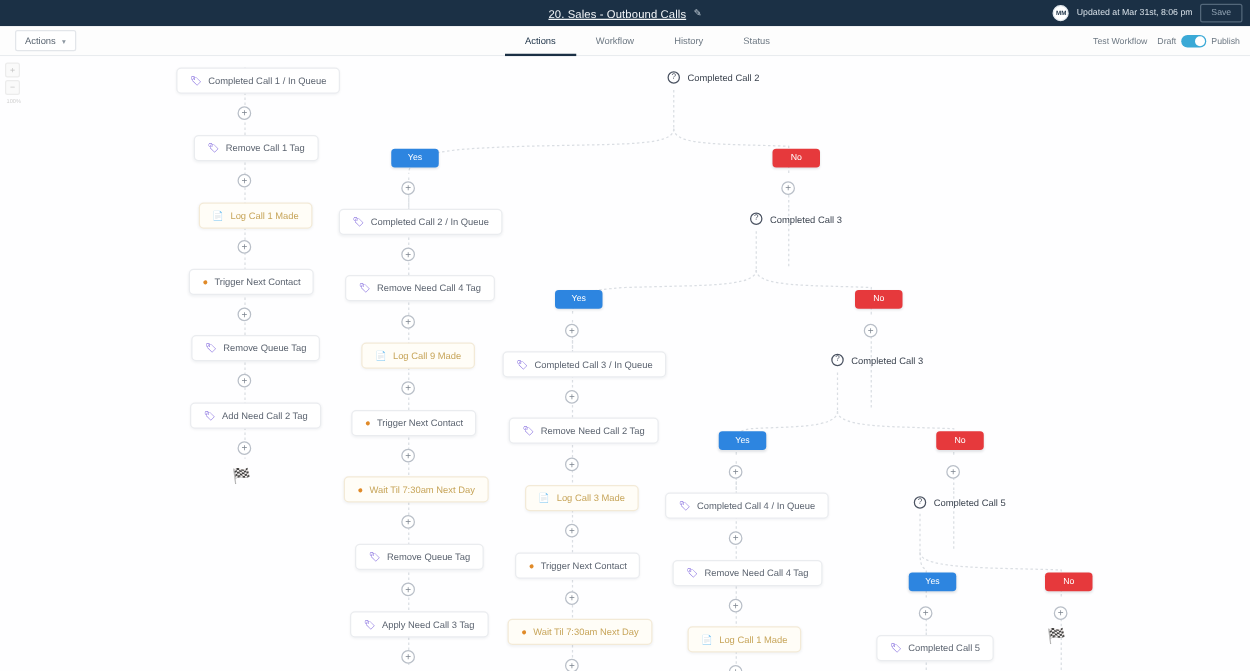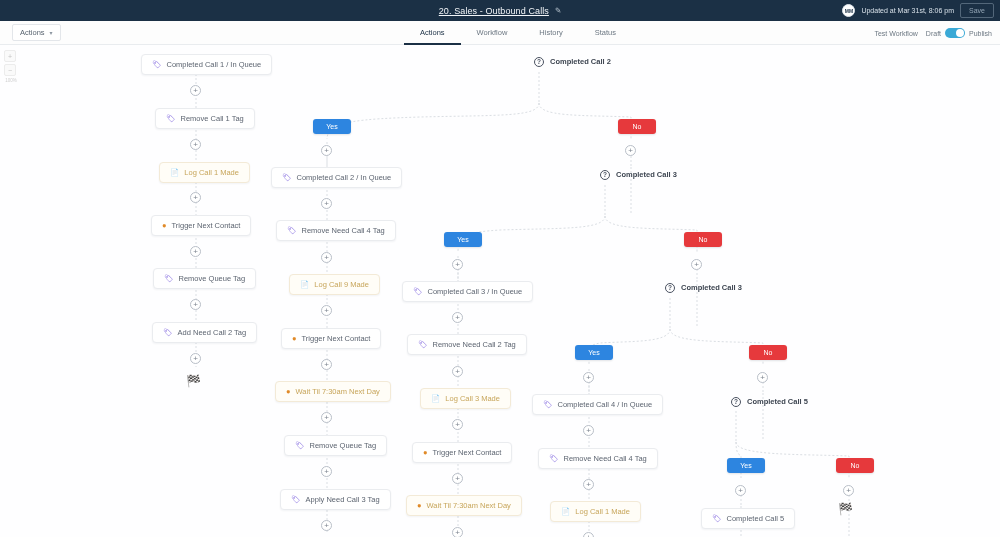--- a/index.html
+++ b/index.html
@@ -115,23 +115,23 @@
   }
   .node.log { background: #fffdf7; border-color: #f3ead7; color: #c7a55a; }
   .node .ico { font-size: 7.5px; line-height: 1; }
   .ico.tag { color: #6c4fd8; }
   .ico.untag { color: #6c4fd8; }
   .ico.log { color: #e0aa3e; }
   .ico.clock { color: #e08a28; }
 
   
   .cond {
-    position: absolute; display: flex; align-items: flex-start; gap: 6px;
+    position: absolute; display: flex; align-items: flex-end; gap: 6px;
     font-size: 7.5px; color: #3c4characters;
-    color: #3c4450; white-space: nowrap; cursor: pointer; font-weight: bold;
+    color: #3c4450; white-space: nowrap; cursor: pointer;
   }
   .cond .qmark {
     width: 10px; height: 10px; border-radius: 50%;
     border: 1px solid #4a5261; color: #4a5261;
     font-size: 6.5px; display: flex; align-items: center; justify-content: center;
     line-height: 1;
   }
 
   
   .pill {

